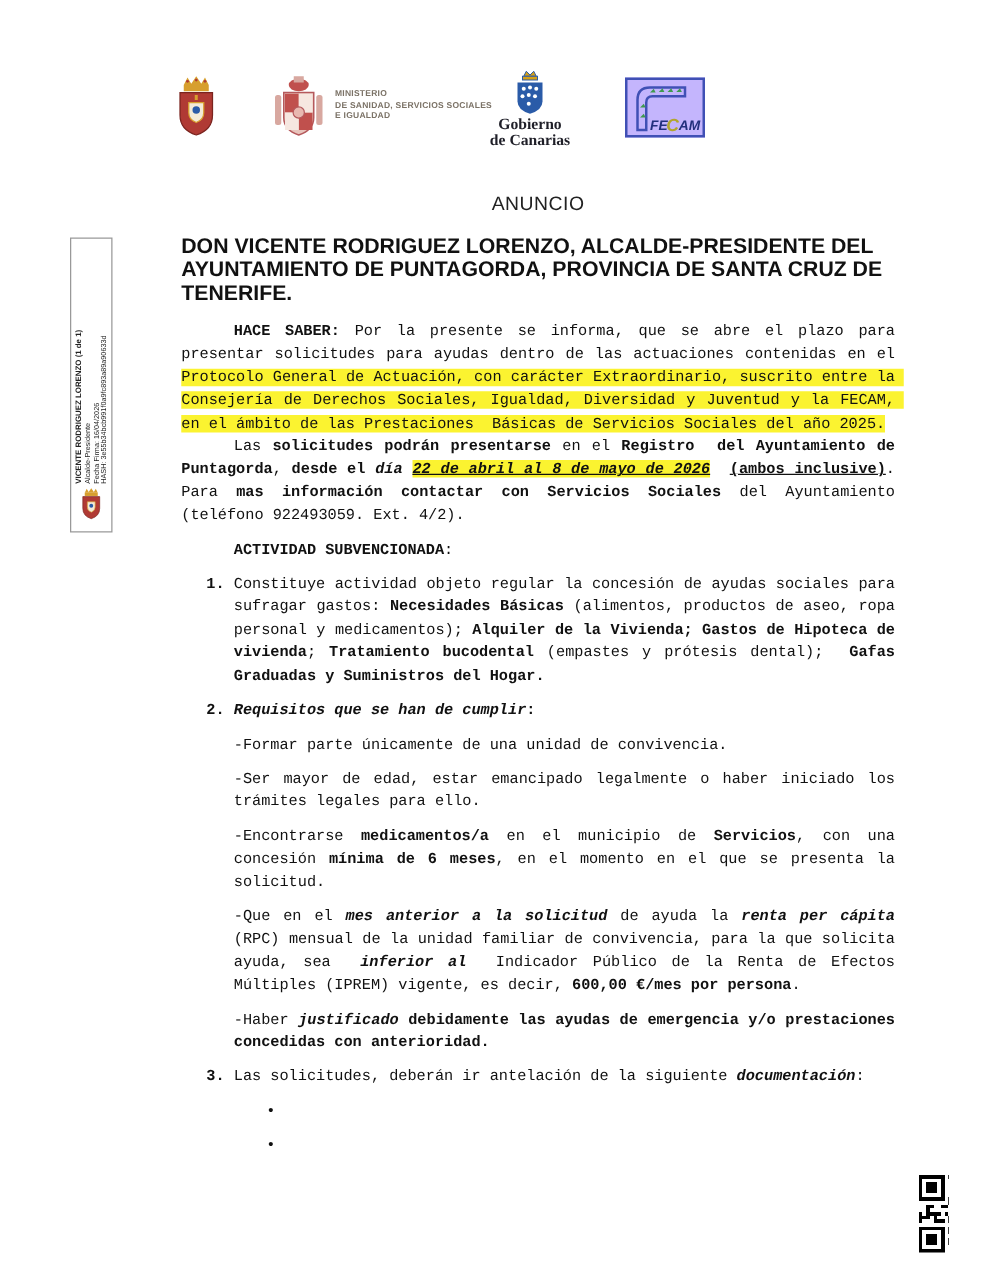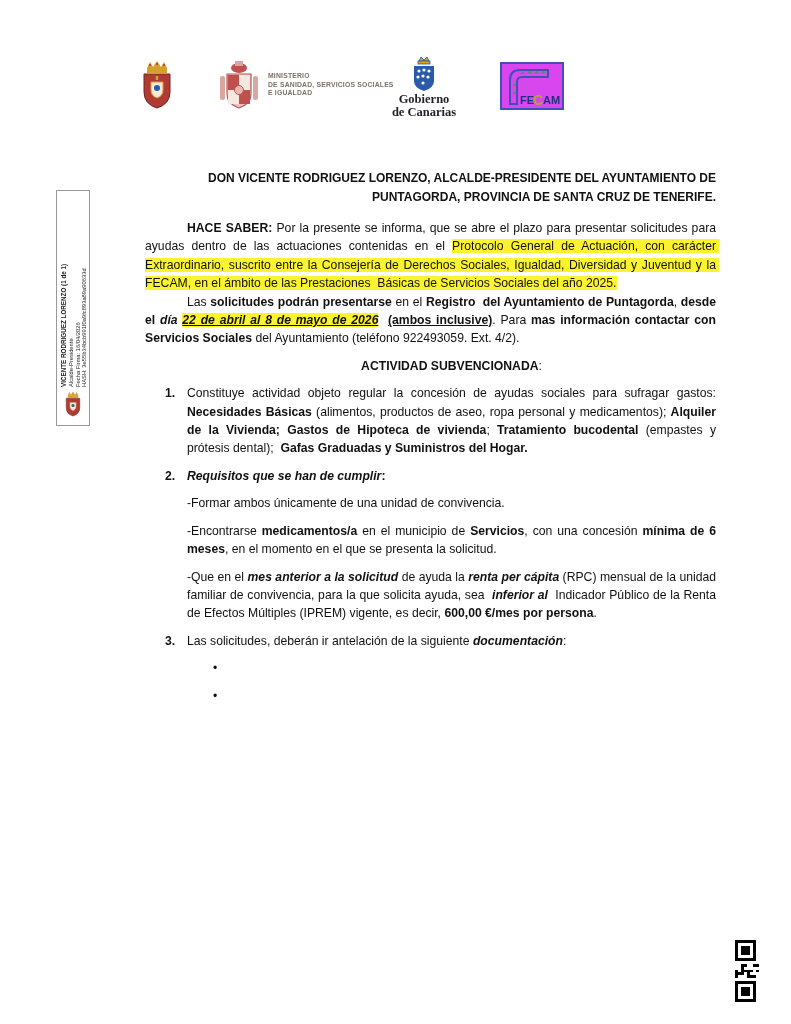--- a/index.html
+++ b/index.html
@@ -7,32 +7,32 @@
   body { font-family:"Liberation Sans", sans-serif; color:#111; }
   .page { position:relative; width:727px; height:1024px; background:#fff; overflow:hidden; margin:0 auto; }
 
   
   .logo { position:absolute; }
   .logo-puntagorda { left:106px; top:60px; }
   .logo-ministerio-arms { left:184px; top:58px; }
   .ministerio-text { position:absolute; left:236px; top:72px; font-size:6.8px; line-height:8.6px; font-weight:bold; color:#7b7266; letter-spacing:.2px; }
   .canarias-emblem { left:377px; top:55px; }
   .canarias-text { position:absolute; left:337px; top:93px; width:110px; text-align:center; font-family:"Liberation Serif", serif; font-weight:bold; font-size:12.5px; line-height:13px; color:#1f1f28; }
-  .fecam-box { position:absolute; left:468px; top:62px; width:64px; height:48px; border:2px solid #4050b5; background:#d946ef; }
+  .fecam-box { position:absolute; left:468px; top:62px; width:64px; height:48px; border:2px solid #4050b5; background:#c4b5fd;font-style:italic; }
 
   
   .main { position:absolute; left:113px; top:155px; width:571px; }
   .title { text-align:center; font-size:15.5px; letter-spacing:.4px; color:#222; }
-  .heading { margin-top:14px; text-align:right; font-weight:bold; font-size:12px; line-height:19px; color:#111; }
-  .doc { margin-top:12px; font-size:12.2px; line-height:18.4px; text-align:justify; }
+  .heading { margin-top:14px; text-align:left; font-weight:bold; font-size:17px; line-height:19px; color:#111; }
+  .doc { margin-top:12px; font-size:12.2px; line-height:18.4px; text-align:justify;font-family:Liberation Mono, monospace; }
   .blk { margin-bottom:9px; }
   .blk span { white-space:pre-wrap; }
   .para { text-indent:42px; }
   .para + .para { margin-top:-9px; }
-  .sub { margin-left:42px; text-align:center; }
+  .sub { margin-left:42px; text-align:left; }
   .num { display:flex; }
   .num .marker { flex:0 0 22px; margin-left:20px; font-weight:bold; }
   .num .content { flex:1; text-align:justify; }
   .dash { margin-left:42px; }
   .bullet { display:flex; }
   .bullet .marker { flex:0 0 24px; margin-left:68px; }
   .bullet .content { flex:1; text-align:justify; }
   .b { font-weight:bold; }
   .i { font-style:italic; }
   .u { text-decoration:underline; }
@@ -118,36 +118,39 @@
       <path d="M39 9.5 l3 -3 l1.5 3 Z" fill="#3f9b4f"></path>
       <path d="M10 22 l3 -3 l1.5 3 Z" fill="#3f9b4f"></path>
       <path d="M10 30 l3 -3 l1.5 3 Z" fill="#3f9b4f"></path>
       <text x="18" y="40" font-family="Liberation Sans, sans-serif" font-weight="bold" font-size="11" fill="#23307d">FE</text>
       <text x="31" y="41" font-family="Liberation Sans, sans-serif" font-weight="bold" font-size="14" fill="#b2a52e">C</text>
       <text x="41" y="40" font-family="Liberation Sans, sans-serif" font-weight="bold" font-size="11" fill="#23307d">AM</text>
     </svg>
   </div>
 
   <div class="main">
+    <div class="title">ANUNCIO</div>
     <div class="heading">DON VICENTE RODRIGUEZ LORENZO, ALCALDE-PRESIDENTE DEL AYUNTAMIENTO DE PUNTAGORDA, PROVINCIA DE SANTA CRUZ DE TENERIFE.</div>
     <div class="doc">
         <div class="blk para"><span class="b">HACE SABER: </span><span>Por la presente se informa, que se abre el plazo para presentar solicitudes para ayudas dentro de las actuaciones contenidas en el </span><span class="hl">Protocolo General de Actuación, con carácter Extraordinario, suscrito entre la Consejería de Derechos Sociales, Igualdad, Diversidad y Juventud y la FECAM, en el ámbito de las Prestaciones  Básicas de Servicios Sociales del año 2025.</span></div>
         <div class="blk para"><span>Las </span><span class="b">solicitudes podrán presentarse</span><span> en el </span><span class="b">Registro  del Ayuntamiento de Puntagorda</span><span>, </span><span class="b">desde el </span><span class="b i">día </span><span class="b i u hl">22 de abril al 8 de mayo de 2026</span><span class="b">  </span><span class="b u">(ambos inclusive)</span><span>. Para </span><span class="b">mas información contactar con Servicios Sociales</span><span> del Ayuntamiento (teléfono 922493059. Ext. 4/2).</span></div>
         <div class="blk sub"><span class="b">ACTIVIDAD SUBVENCIONADA</span><span>:</span></div>
         <div class="blk num">
           <span class="marker">1.</span>
           <span class="content"><span>Constituye actividad objeto regular la concesión de ayudas sociales para sufragar gastos: </span><span class="b">Necesidades Básicas</span><span> (alimentos, productos de aseo, ropa personal y medicamentos); </span><span class="b">Alquiler de la Vivienda; Gastos de Hipoteca de vivienda</span><span>; </span><span class="b">Tratamiento bucodental</span><span> (empastes y prótesis dental);  </span><span class="b">Gafas Graduadas y Suministros del Hogar.</span></span>
         </div>
         <div class="blk num">
           <span class="marker">2.</span>
           <span class="content"><span class="b i">Requisitos que se han de cumplir</span><span class="b">:</span></span>
         </div>
-        <div class="blk dash"><span>-Formar ambos únicamente de una unidad de convivencia.</span></div>
+        <div class="blk dash"><span>-Formar parte únicamente de una unidad de convivencia.</span></div>
+        <div class="blk dash"><span>-Ser mayor de edad, estar emancipado legalmente o haber iniciado los trámites legales para ello.</span></div>
         <div class="blk dash"><span>-Encontrarse </span><span class="b">medicamentos/a</span><span> en el municipio de </span><span class="b">Servicios</span><span>, con una concesión </span><span class="b">mínima de 6 meses</span><span>, en el momento en el que se presenta la solicitud.</span></div>
         <div class="blk dash"><span>-Que en el </span><span class="b i">mes anterior a la solicitud</span><span> de ayuda la </span><span class="b i">renta per cápita</span><span> (RPC) mensual de la unidad familiar de convivencia, para la que solicita ayuda, sea  </span><span class="b i">inferior al</span><span>  Indicador Público de la Renta de Efectos Múltiples (IPREM) vigente, es decir, </span><span class="b">600,00 €/mes por persona</span><span>.</span></div>
+        <div class="blk dash"><span>-Haber </span><span class="b i">justificado</span><span class="b"> debidamente las ayudas de emergencia y/o prestaciones concedidas con anterioridad.</span></div>
         <div class="blk num">
           <span class="marker">3.</span>
           <span class="content"><span>Las solicitudes, deberán ir antelación de la siguiente </span><span class="b i">documentación</span><span>:</span></span>
         </div>
         <div class="blk bullet">
           <span class="marker">•</span>
         </div>
         <div class="blk bullet">
           <span class="marker">•</span>
         </div>

